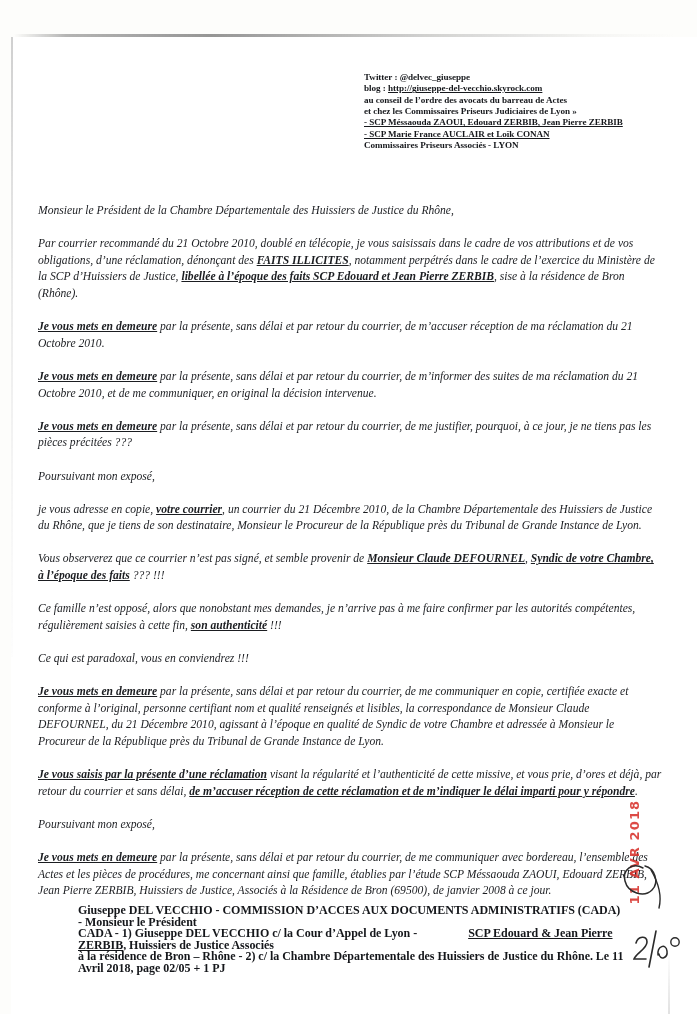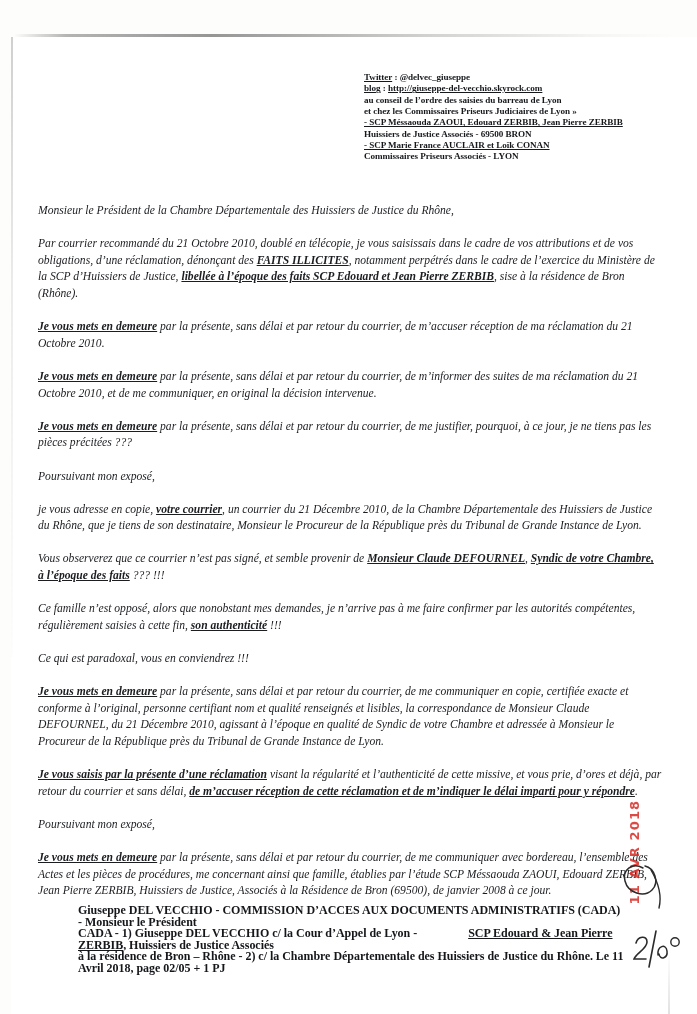--- a/index.html
+++ b/index.html
@@ -78,21 +78,21 @@
     width: 300px;
     font-family: "Liberation Serif", serif;
     font-weight: bold;
     font-size: 9.1px;
     line-height: 11.35px;
     color: #16181c;
     letter-spacing: -0.04px;
   }
   #letterhead .lh-line { white-space: nowrap; }
   #letterhead .u { text-decoration: underline; }
-  #letterhead .lbl { text-decoration: underline; }
+  #letterhead .lbl { }
 
   
   #letter-body {
     position: absolute;
     left: 38px;
     top: 203px;
     width: 624px;
     font-family: "Liberation Serif", serif;
     font-style: italic;
     font-size: 11.6px;
@@ -166,24 +166,23 @@
 <div id="scan-surround">
 
   <div id="page-sheet"></div>
   <div id="scan-edge-top"></div>
   <div id="scan-edge-left"></div>
   <div id="scan-edge-right"></div>
 
   <div id="letterhead">
       <div class="lh-line"><span class="lbl">Twitter</span><span> : </span><span class="">@delvec_giuseppe</span></div>
       <div class="lh-line"><span class="lbl">blog</span><span> : </span><span class="u">http://giuseppe-del-vecchio.skyrock.com</span></div>
-      <div class="lh-line"><span class="">au conseil de l’ordre des saisies du barreau de Lyon</span></div>
+      <div class="lh-line"><span class="">au conseil de l’ordre des avocats du barreau de Actes</span></div>
       <div class="lh-line"><span class="">et chez les Commissaires Priseurs Judiciaires de Lyon »</span></div>
       <div class="lh-line"><span class="u">- SCP Méssaouda ZAOUI, Edouard ZERBIB, Jean Pierre ZERBIB</span></div>
-      <div class="lh-line"><span class="">Huissiers de Justice Associés - 69500 BRON</span></div>
       <div class="lh-line"><span class="u">- SCP Marie France AUCLAIR et Loïk CONAN</span></div>
       <div class="lh-line"><span class="">Commissaires Priseurs Associés - LYON</span></div>
     </div>
 
   <div id="letter-body">
     <p class="salutation">Monsieur le Président de la Chambre Départementale des Huissiers de Justice du Rhône,</p>
   <p id="p-intro"><span class="plain">Par courrier recommandé du 21 Octobre 2010, doublé en télécopie, je vous saisissais dans le cadre de vos attributions et de vos obligations, d’une réclamation, dénonçant des </span><b>FAITS ILLICITES</b><span class="plain">, notamment perpétrés dans le cadre de l’exercice du Ministère de la SCP d’Huissiers de Justice, </span><b>libellée à l’époque des faits SCP Edouard et Jean Pierre ZERBIB</b><span class="plain">, sise à la résidence de Bron (Rhône).</span></p>
       <p id="p-demeure-1"><b>Je vous mets en demeure</b><span class="plain"> par la présente, sans délai et par retour du courrier, de m’accuser réception de ma réclamation du 21 Octobre 2010.</span></p>
       <p id="p-demeure-2"><b>Je vous mets en demeure</b><span class="plain"> par la présente, sans délai et par retour du courrier, de m’informer des suites de ma réclamation du 21 Octobre 2010, et de me communiquer, en original la décision intervenue.</span></p>
       <p id="p-demeure-3"><b>Je vous mets en demeure</b><span class="plain"> par la présente, sans délai et par retour du courrier, de me justifier, pourquoi, à ce jour, je ne tiens pas les pièces précitées ???</span></p>

